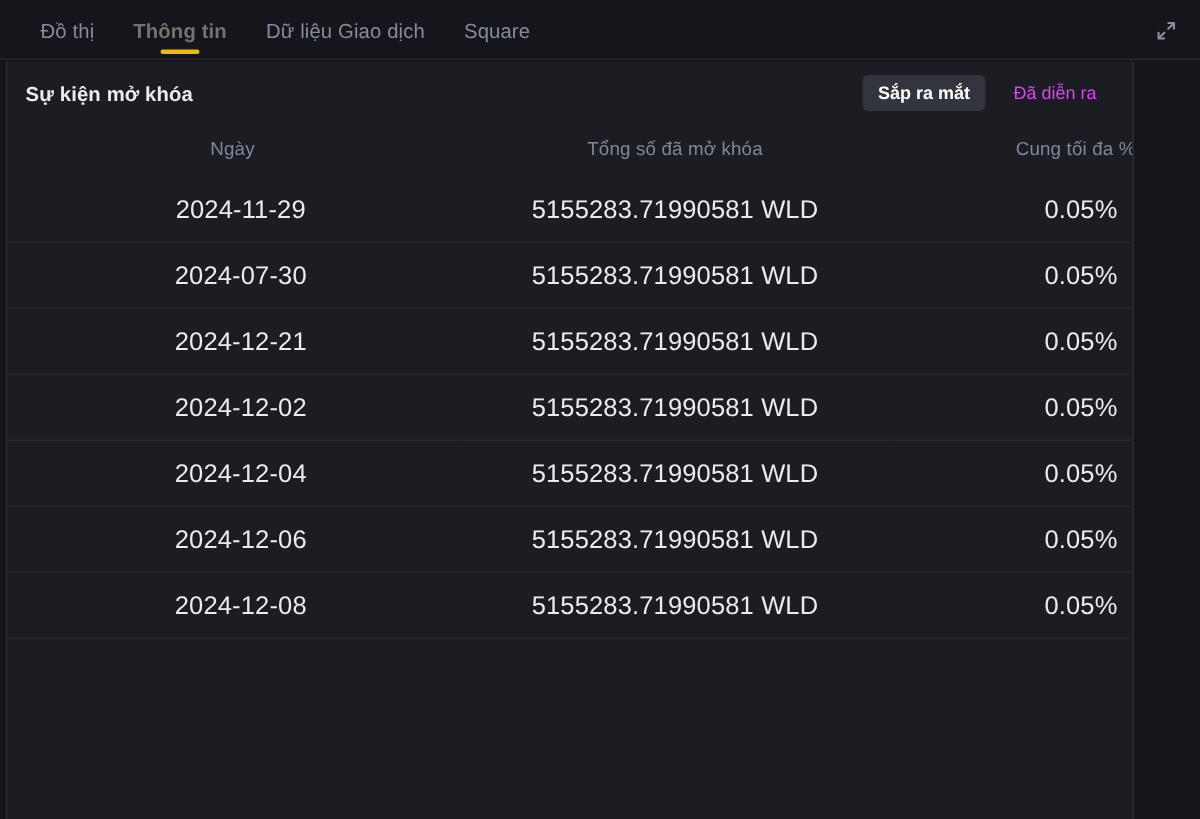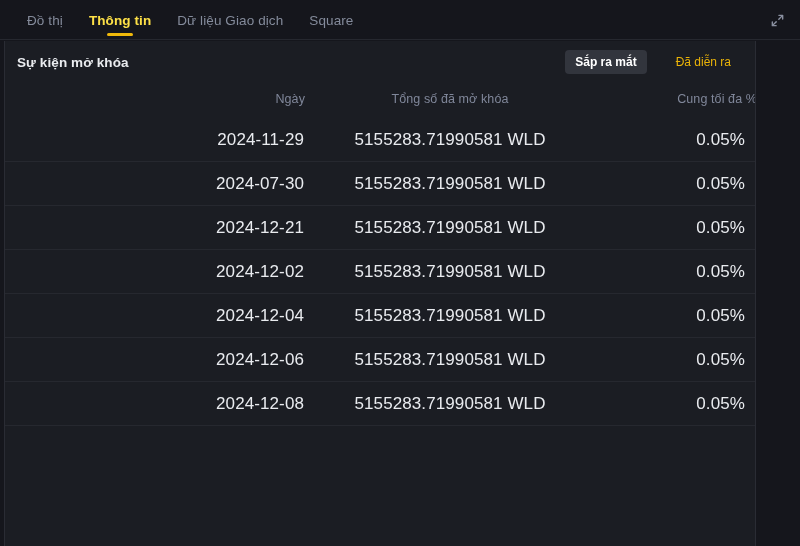--- a/index.html
+++ b/index.html
@@ -47,21 +47,21 @@
     color: #848b9b;
     padding: 0 13px;
     height: 40px;
     display: flex;
     align-items: center;
     cursor: pointer;
     white-space: nowrap;
     letter-spacing: 0.1px;
   }
   .tab.active {
-    color: #fde047;
+    color: #737373;
     font-weight: bold;
   }
   .tab .underline {
     position: absolute;
     left: 50%;
     transform: translateX(-50%);
     bottom: 4px;
     width: 26px;
     height: 3px;
     border-radius: 2px;
@@ -106,25 +106,25 @@
   .panel-title {
     font-size: 13.5px;
     color: #eaecef;
     font-weight: bold;
     letter-spacing: 0.1px;
   }
   .seg {
     margin-left: auto;
     display: flex;
     align-items: center;
-    gap: 19px;
+    gap: 9px;
   }
   .seg-btn {
     font-size: 12px;
-    color: #eab308;
+    color: #d946ef;
     padding: 5px 10px;
     border-radius: 4px;
     cursor: pointer;
     white-space: nowrap;
     background: transparent;
     border: none;
     font-family: inherit;
   }
   .seg-btn.active {
     background: #32353d;
@@ -145,21 +145,21 @@
     padding: 9px 0 12px 0;
     letter-spacing: 0.1px;
   }
   .table td {
     font-size: 17px;
     color: #e9ebef;
     height: 41px;
     border-top: 1px solid #26282f;
     letter-spacing: 0.1px;
   }
-  .c-date   { width: 300px; text-align: right;   padding-left: 12px; }
+  .c-date   { width: 300px; text-align: center;   padding-left: 12px; }
   .c-amount { width: 290px; text-align: center; }
   .c-pct    { width: 162px; text-align: right;  padding-right: 12px; }
   .table tbody tr:first-child td { border-top: none; }
   .table tbody tr:last-child td { border-bottom: 1px solid #26282f; }
 </style>
 </head>
 <body>
 
 <div class="app">
 

